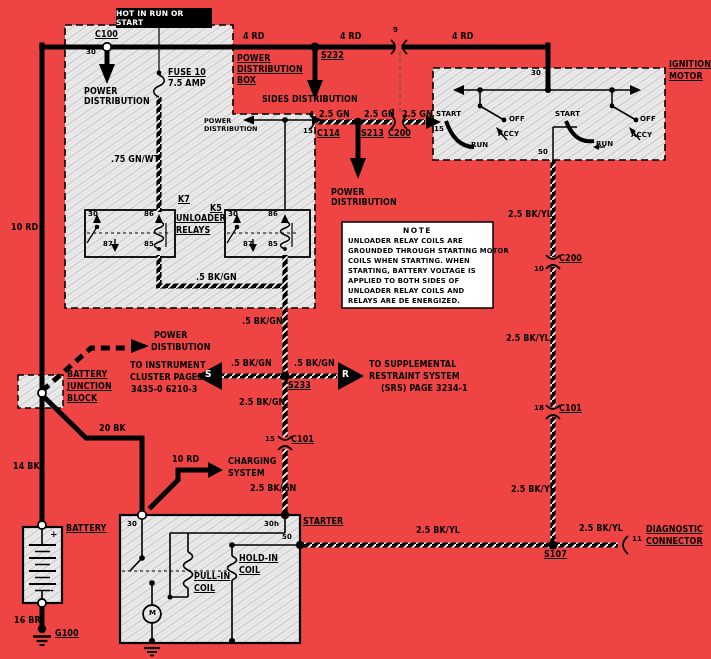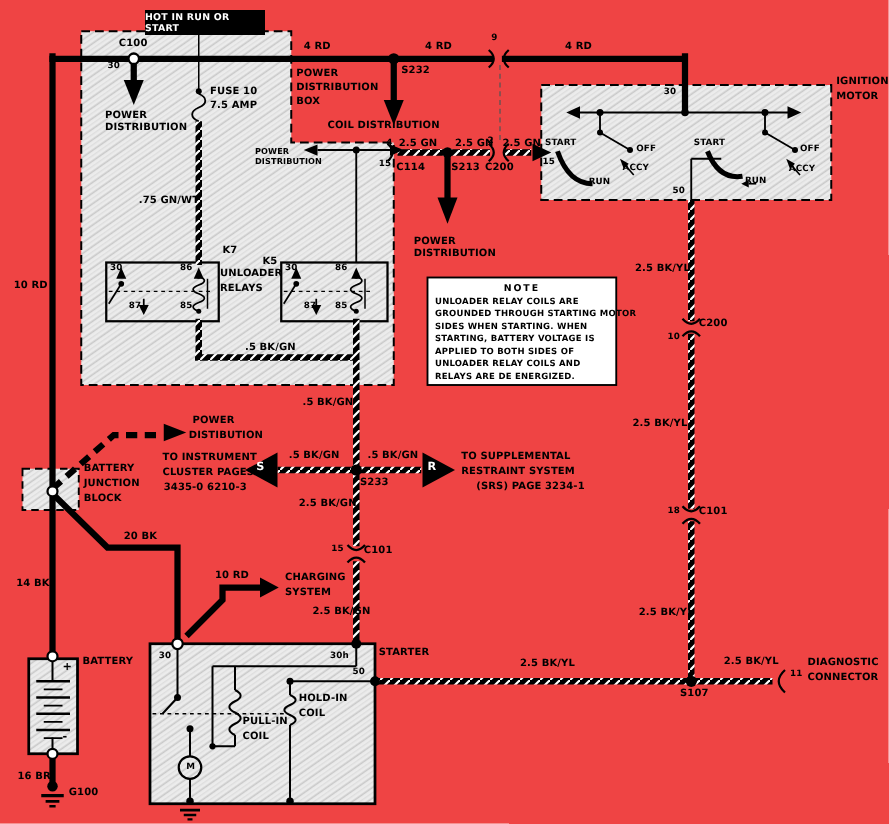--- a/index.html
+++ b/index.html
@@ -1,21 +1,21 @@
 <!DOCTYPE html>
 <html><head>
 <meta charset="utf-8">
 <style>
   html,body{margin:0;padding:0;background:#fff;}
   #stage{position:relative;width:711px;height:659px;background:#ef4444;overflow:hidden;
          font-family:"DejaVu Sans",sans-serif;}
   #wires{position:absolute;left:0;top:0;z-index:1;}
   .lbl{position:absolute;z-index:2;font:bold 8px "DejaVu Sans",sans-serif;color:#000;
        white-space:nowrap;letter-spacing:.1px;line-height:1;}
-  .u{}
+  .u{text-decoration:underline;}
   .s7{font-size:7px;}
   .s65{font-size:6.5px;}
   .s9{font-size:9px;}
   .wh{color:#fff;}
   .note{font-size:6.8px;letter-spacing:.2px;}
   .hotbox{position:absolute;left:116px;top:8px;width:96px;height:20px;background:#000;
           z-index:2;display:flex;align-items:center;justify-content:center;
           color:#fff;font:bold 7.5px "DejaVu Sans",sans-serif;letter-spacing:.2px;}
   .notetitle{position:absolute;left:342px;top:226px;width:151px;text-align:center;z-index:2;
           font:bold 7.5px "DejaVu Sans",sans-serif;letter-spacing:1.5px;}
@@ -220,21 +220,21 @@
 
 <span class="lbl" style="left:243px;top:33px">4 RD</span>
 <span class="lbl" style="left:340px;top:33px">4 RD</span>
 <span class="lbl" style="left:452px;top:33px">4 RD</span>
 <span class="lbl u" style="left:321px;top:52px">S232</span>
 <span class="lbl s7" style="left:393px;top:27px">9</span>
 
 <span class="lbl u" style="left:237px;top:55px">POWER</span>
 <span class="lbl u" style="left:237px;top:66px">DISTRIBUTION</span>
 <span class="lbl u" style="left:237px;top:77px">BOX</span>
-<span class="lbl" style="left:262px;top:96px">COIL DISTRIBUTION</span>
+<span class="lbl" style="left:262px;top:96px">SIDES DISTRIBUTION</span>
 
 <span class="lbl s65" style="left:204px;top:118px">POWER</span>
 <span class="lbl s65" style="left:204px;top:126px">DISTRIBUTION</span>
 <span class="lbl s7" style="left:303px;top:128px">15</span>
 <span class="lbl s7" style="left:309px;top:111px">4</span>
 <span class="lbl u" style="left:317px;top:130px">C114</span>
 <span class="lbl" style="left:319px;top:111px">2.5 GN</span>
 <span class="lbl u" style="left:361px;top:130px">S213</span>
 <span class="lbl" style="left:364px;top:111px">2.5 GN</span>
 <span class="lbl s7" style="left:390px;top:109px">2</span>
@@ -270,21 +270,21 @@
 <span class="lbl s7" style="left:243px;top:241px">87</span>
 <span class="lbl s7" style="left:268px;top:241px">85</span>
 
 <span class="lbl" style="left:196px;top:274px">.5 BK/GN</span>
 <span class="lbl" style="left:242px;top:318px">.5 BK/GN</span>
 <span class="lbl" style="left:11px;top:224px">10 RD</span>
 
 <div class="notetitle">NOTE</div>
 <span class="lbl note" style="left:348px;top:238px">UNLOADER RELAY COILS ARE</span>
 <span class="lbl note" style="left:348px;top:248px">GROUNDED THROUGH STARTING MOTOR</span>
-<span class="lbl note" style="left:348px;top:258px">SIDES WHEN STARTING. WHEN</span>
+<span class="lbl note" style="left:348px;top:258px">COILS WHEN STARTING. WHEN</span>
 <span class="lbl note" style="left:348px;top:268px">STARTING, BATTERY VOLTAGE IS</span>
 <span class="lbl note" style="left:348px;top:278px">APPLIED TO BOTH SIDES OF</span>
 <span class="lbl note" style="left:348px;top:288px" ind="">UNLOADER RELAY COILS AND</span>
 <span class="lbl note" style="left:348px;top:298px">RELAYS ARE DE ENERGIZED.</span>
 
 <span class="lbl" style="left:508px;top:211px">2.5 BK/YL</span>
 <span class="lbl s7" style="left:534px;top:266px">10</span>
 <span class="lbl u" style="left:559px;top:255px">C200</span>
 <span class="lbl" style="left:506px;top:335px">2.5 BK/YL</span>
 <span class="lbl s7" style="left:534px;top:405px">18</span>

